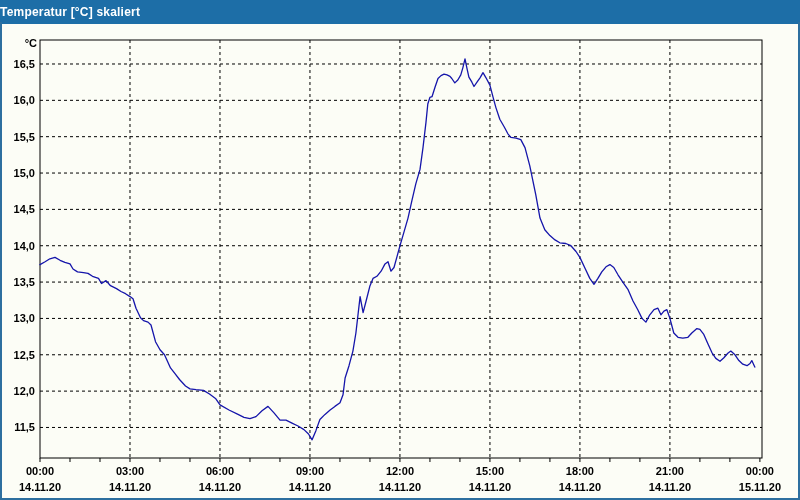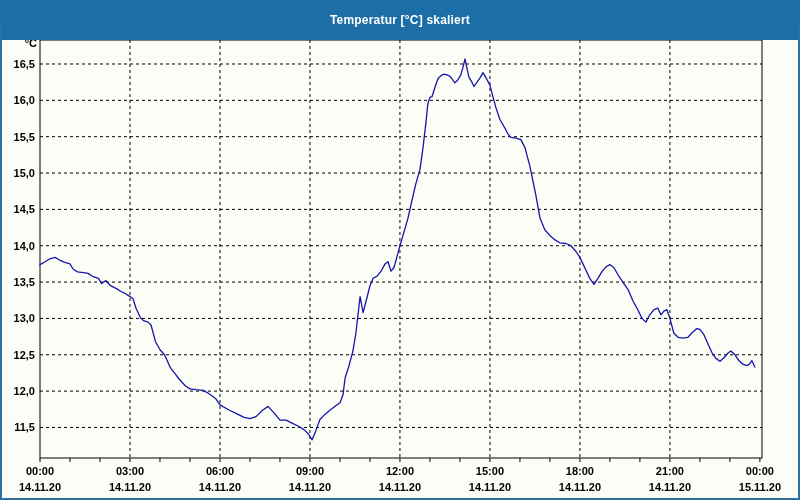--- a/index.html
+++ b/index.html
@@ -2,22 +2,22 @@
 <html><head>
 <meta charset="utf-8">
 <style>
   html,body { margin:0; padding:0; background:#e8e8e8; }
   .window {
     position:relative; width:800px; height:500px;
     background:#fcfdf6; overflow:hidden;
     font-family:"Liberation Sans", sans-serif;
   }
   .titlebar {
-    position:absolute; left:0; top:0; width:800px; height:40px;
-    display:flex; align-items:center; justify-content:center;
+    position:absolute; left:0; top:0; width:800px; height:24px;
+    display:flex; align-items:center; 
     z-index:3;
   }
   .titlebar span {
     color:#ffffff; font-size:12px; font-weight:700; letter-spacing:0.2px;
   }
   .edge { position:absolute; z-index:3; }
   .edge.left   { left:0; top:22px; width:2px; height:478px; }
   .edge.right  { right:0; top:22px; width:2px; height:478px; }
   .edge.bottom { left:0; bottom:0; width:800px; height:2px; }
   svg.chart { position:absolute; left:0; top:0; z-index:1; }

